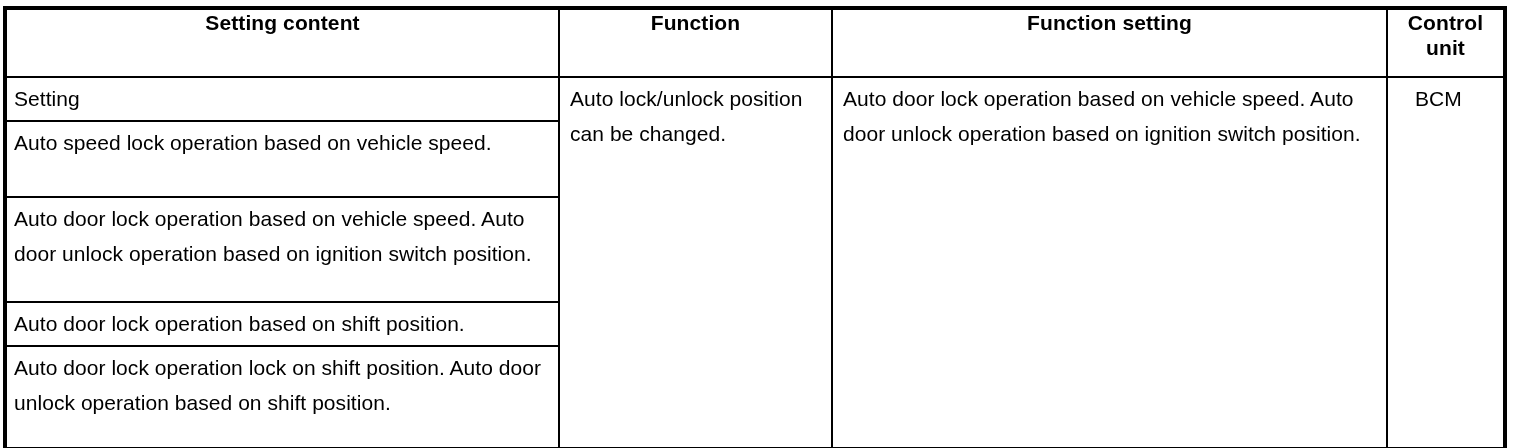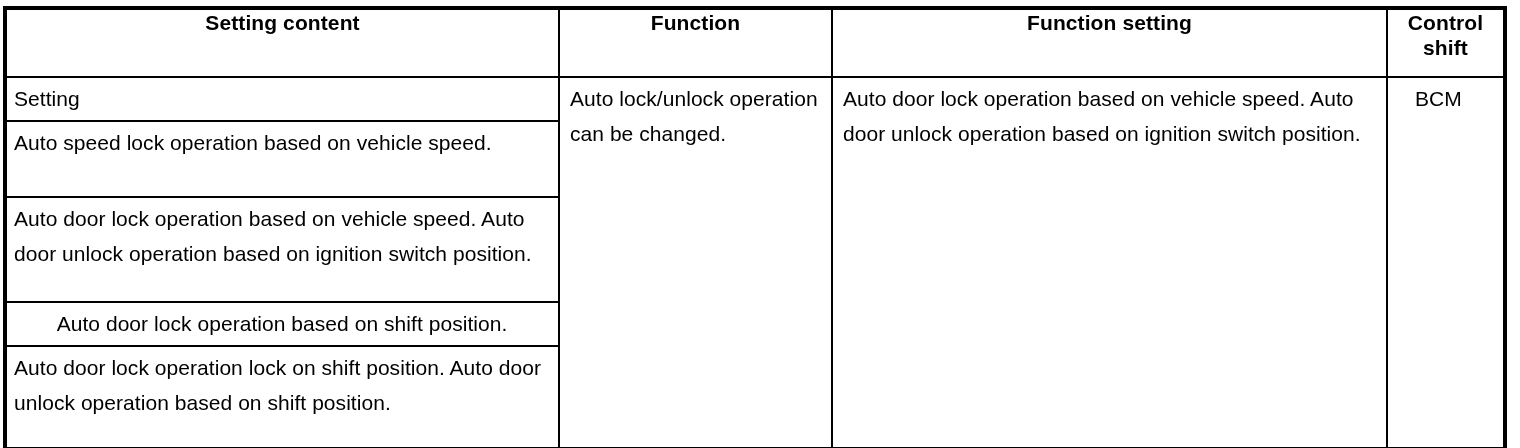--- a/index.html
+++ b/index.html
@@ -83,21 +83,21 @@
   }
 
   td.unit-cell .cell-text {
     padding-left: 27px;
   }
 
   
   tr.r1 td.setting-cell { height: 38px; }
   tr.r2 td.setting-cell { height: 74px; }
   tr.r3 td.setting-cell { height: 103px; }
-  tr.r4 td.setting-cell { height: 41px; text-align: center; }
+  tr.r4 td.setting-cell { height: 41px; }
   tr.r5 td.setting-cell { height: 100px; }
 </style>
 </head>
 <body>
 
 <div class="sheet">
 
   <table class="spec">
     <colgroup>
       <col class="c-setting">
@@ -112,33 +112,33 @@
           <span class="hdr-line">Setting content</span>
         </th>
         <th>
           <span class="hdr-line">Function</span>
         </th>
         <th>
           <span class="hdr-line">Function setting</span>
         </th>
         <th>
           <span class="hdr-line">Control</span>
-          <span class="hdr-line">shift</span>
+          <span class="hdr-line">unit</span>
         </th>
       </tr>
     </thead>
 
     <tbody>
 
       <tr class="r1">
         <td class="setting-cell">
           <span class="cell-text">Setting</span>
         </td>
         <td class="mid" rowspan="5">
-          <span class="cell-text">Auto lock/unlock operation can be changed.</span>
+          <span class="cell-text">Auto lock/unlock position can be changed.</span>
         </td>
         <td class="mid" rowspan="5">
           <span class="cell-text">Auto door lock operation based on vehicle speed. Auto door unlock operation based on ignition switch position.</span>
         </td>
         <td class="mid unit-cell" rowspan="5">
           <span class="cell-text">BCM</span>
         </td>
       </tr>
 
       <tr class="r2">

